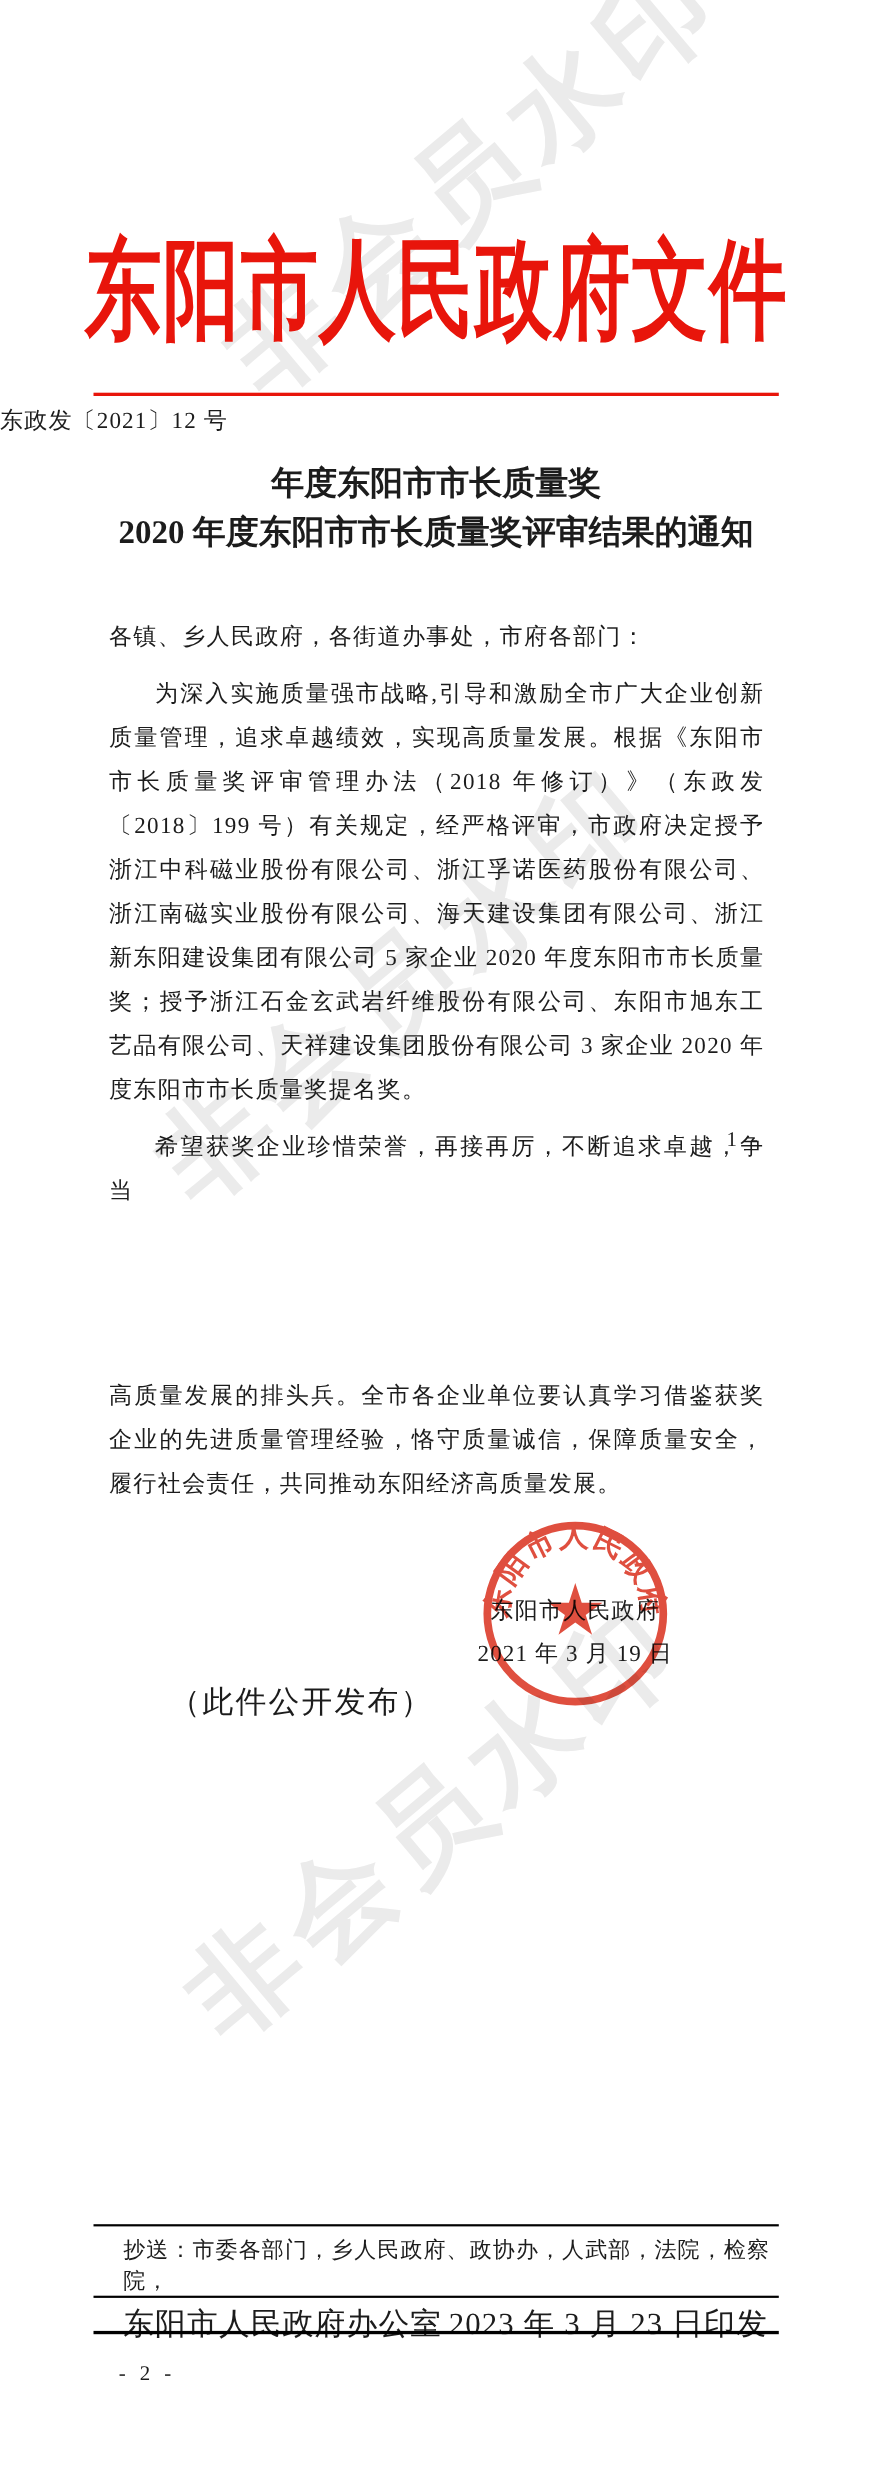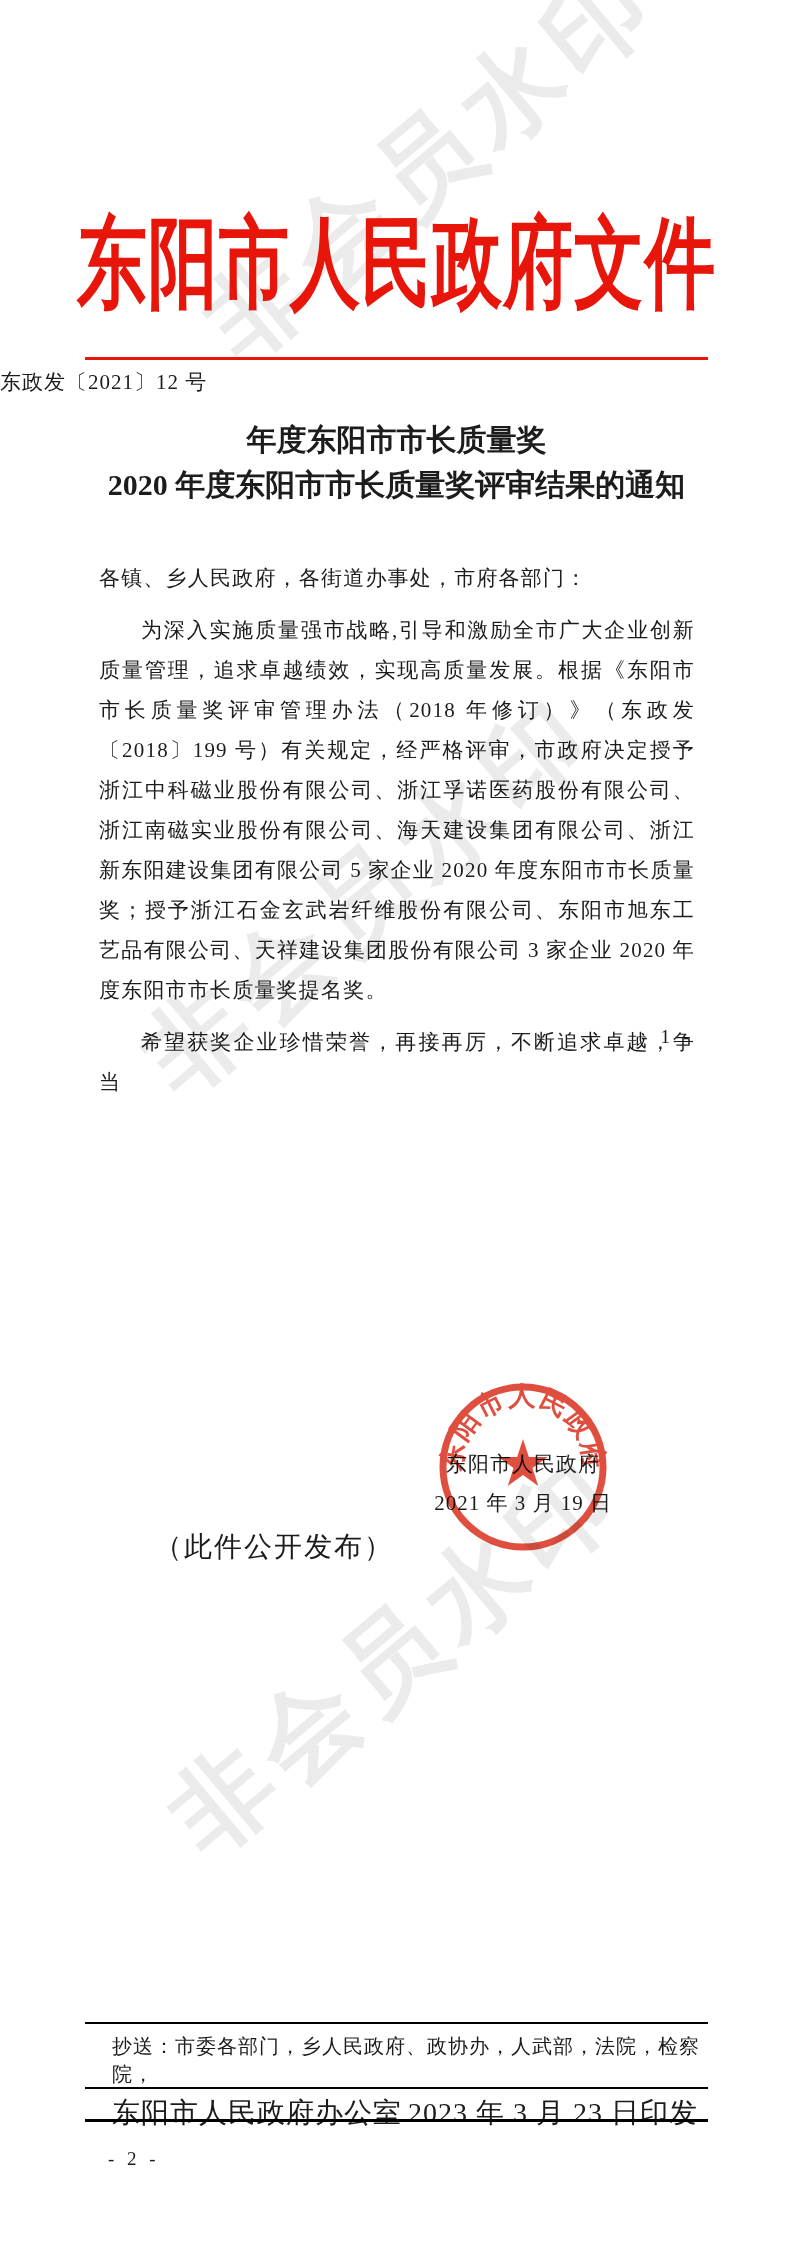--- a/index.html
+++ b/index.html
@@ -101,20 +101,23 @@
   </div>
 
   <div class="body-block body-p1">
     <p>各镇、乡人民政府，各街道办事处，市府各部门：</p>
     <p class="indent">为深入实施质量强市战略,引导和激励全市广大企业创新质量管理，追求卓越绩效，实现高质量发展。根据《东阳市市长质量奖评审管理办法（2018 年修订）》（东政发〔2018〕199 号）有关规定，经严格评审，市政府决定授予浙江中科磁业股份有限公司、浙江孚诺医药股份有限公司、浙江南磁实业股份有限公司、海天建设集团有限公司、浙江新东阳建设集团有限公司 5 家企业 2020 年度东阳市市长质量奖；授予浙江石金玄武岩纤维股份有限公司、东阳市旭东工艺品有限公司、天祥建设集团股份有限公司 3 家企业 2020 年度东阳市市长质量奖提名奖。</p>
     <p class="indent">希望获奖企业珍惜荣誉，再接再厉，不断追求卓越，争当</p>
   </div>
 
   <div class="page-num page-num-1">- 1 -</div>
 
+  <div class="body-block body-p2">
+    <p>高质量发展的排头兵。全市各企业单位要认真学习借鉴获奖企业的先进质量管理经验，恪守质量诚信，保障质量安全，履行社会责任，共同推动东阳经济高质量发展。</p>
+  </div>
 
   <div class="issuer">东阳市人民政府</div>
   <div class="issue-date">2021 年 3 月 19 日</div>
 
   <svg class="seal" viewBox="0 0 190 190">
     <circle cx="95" cy="95" r="80" fill="none" stroke="#dc3b2a" stroke-width="7"></circle>
     <path id="sealArc" d="M 38.8 121.2 A 62 62 0 1 1 151.2 121.2" fill="none"></path>
     <text font-size="27" fill="#dc3b2a" font-weight="bold" letter-spacing="2">
       <textPath href="#sealArc" startOffset="50%" text-anchor="middle">东阳市人民政府</textPath>
     </text>

